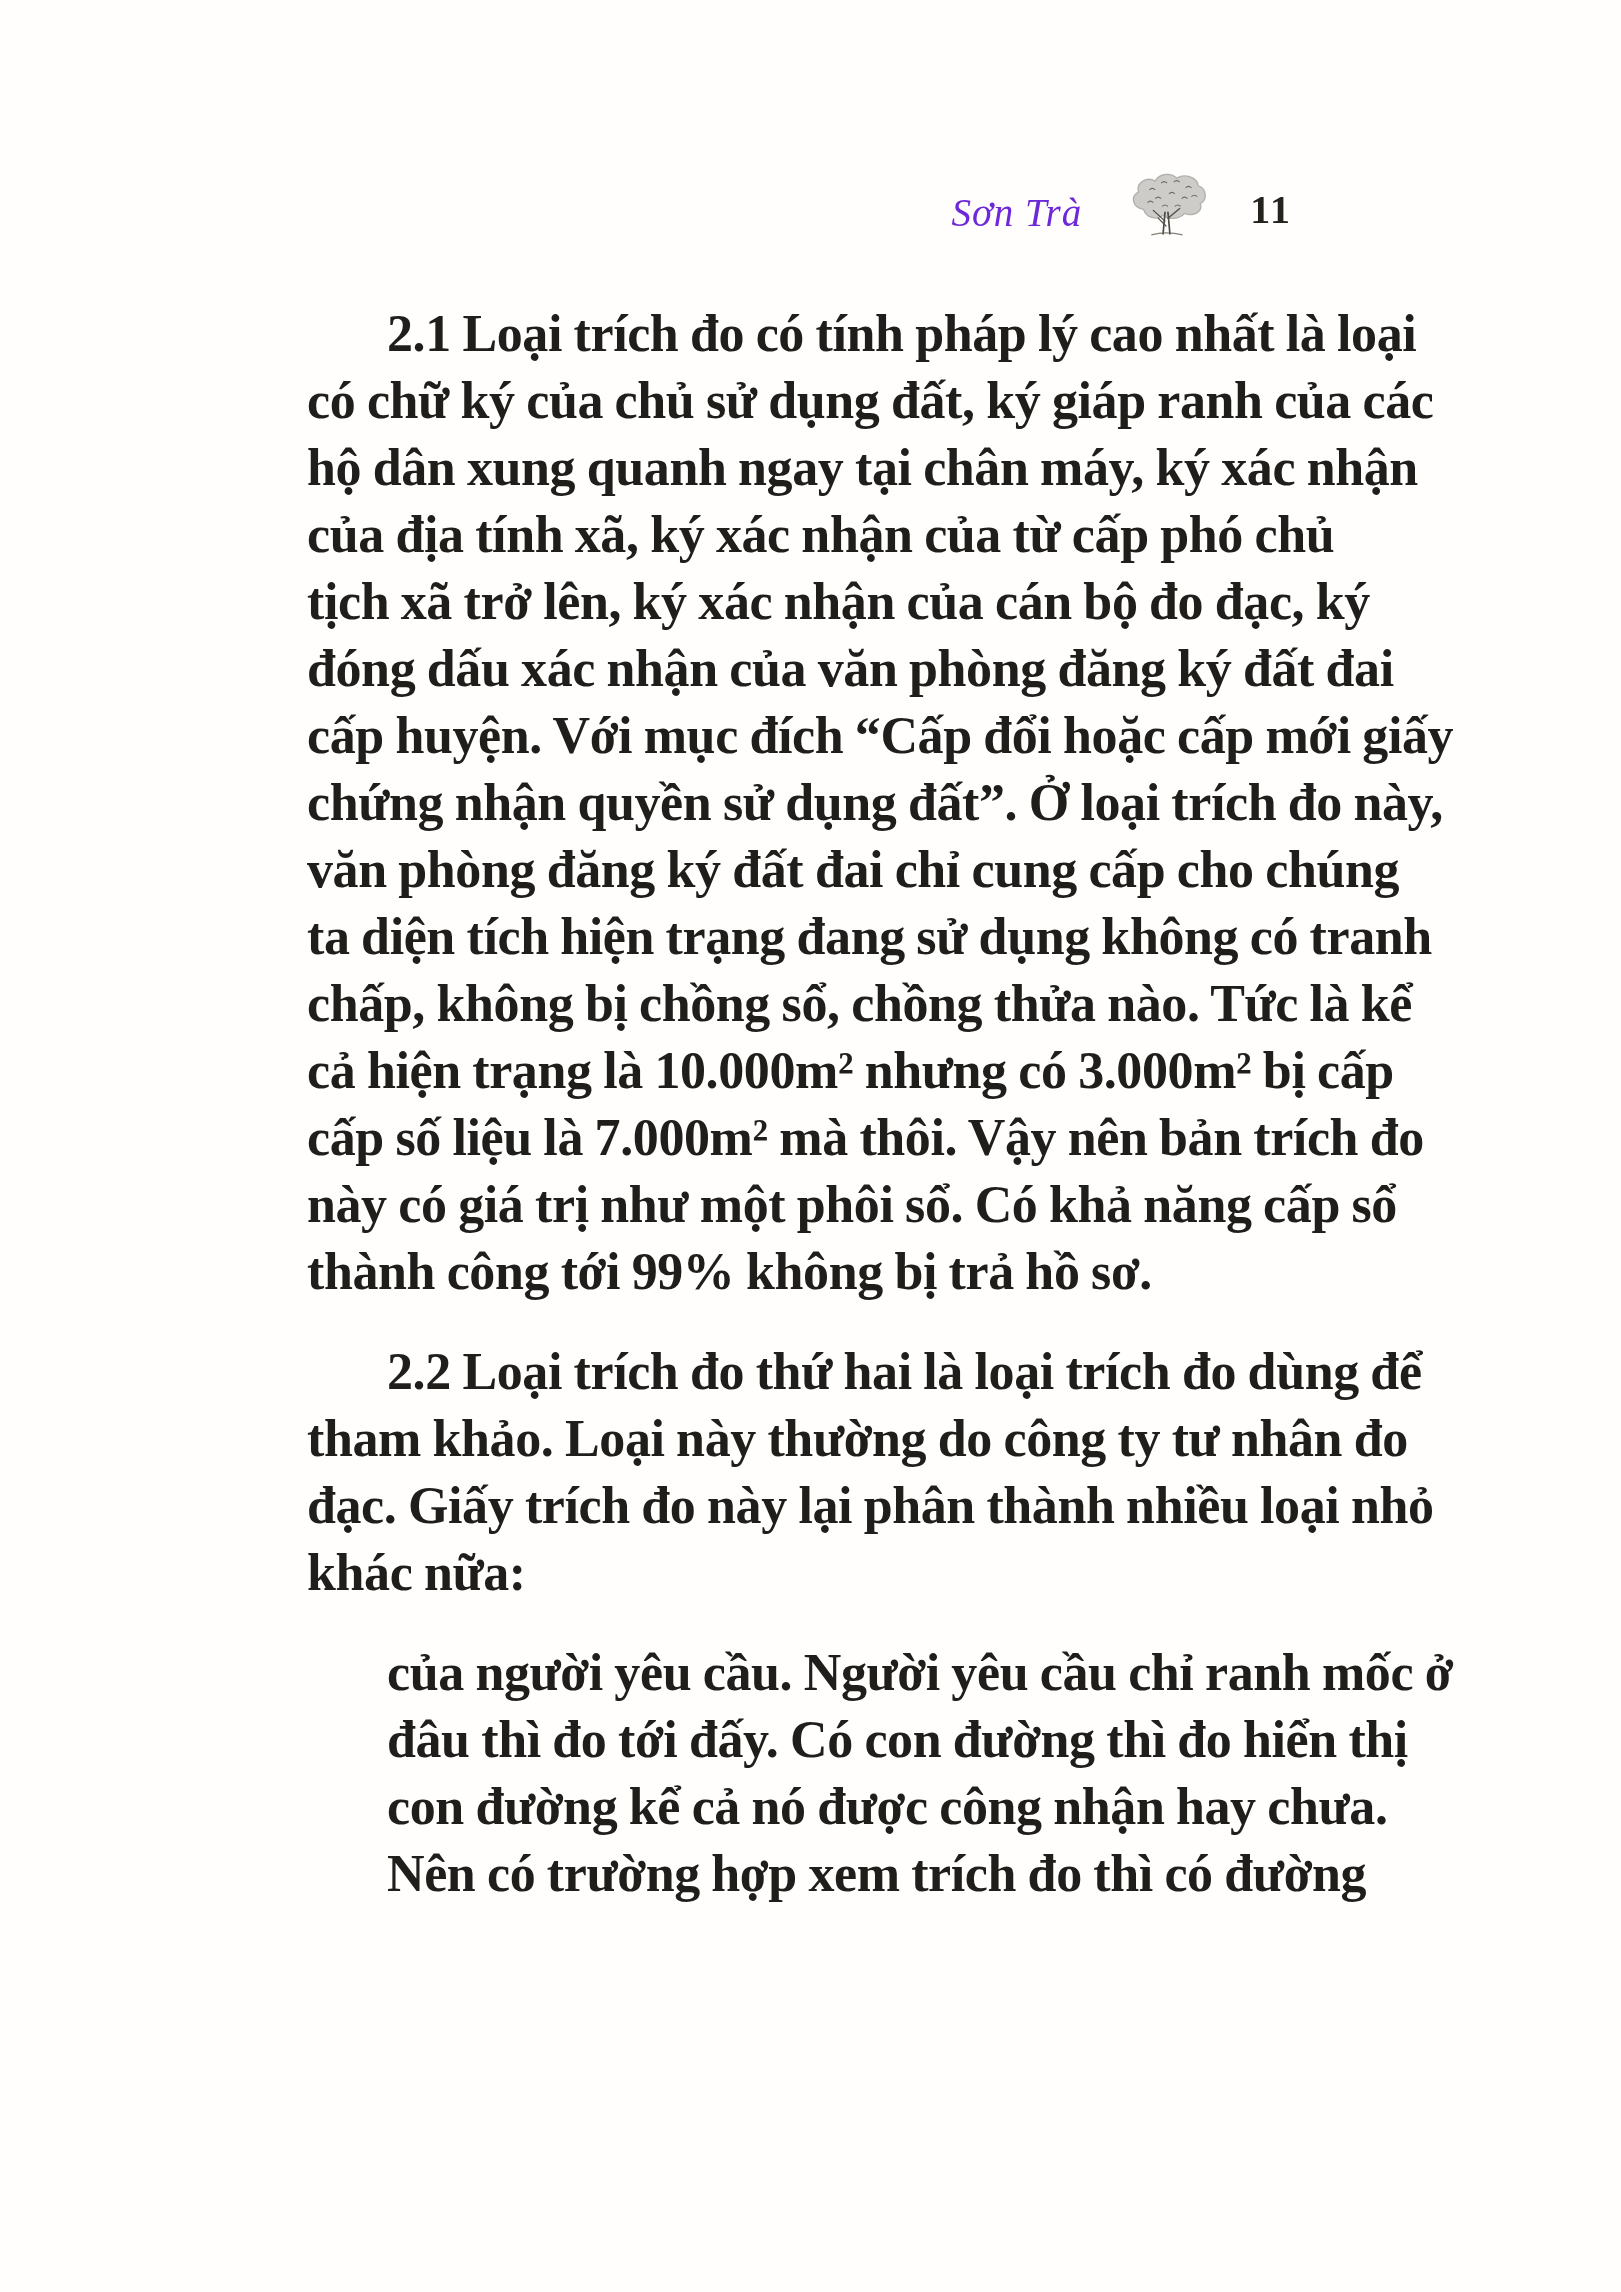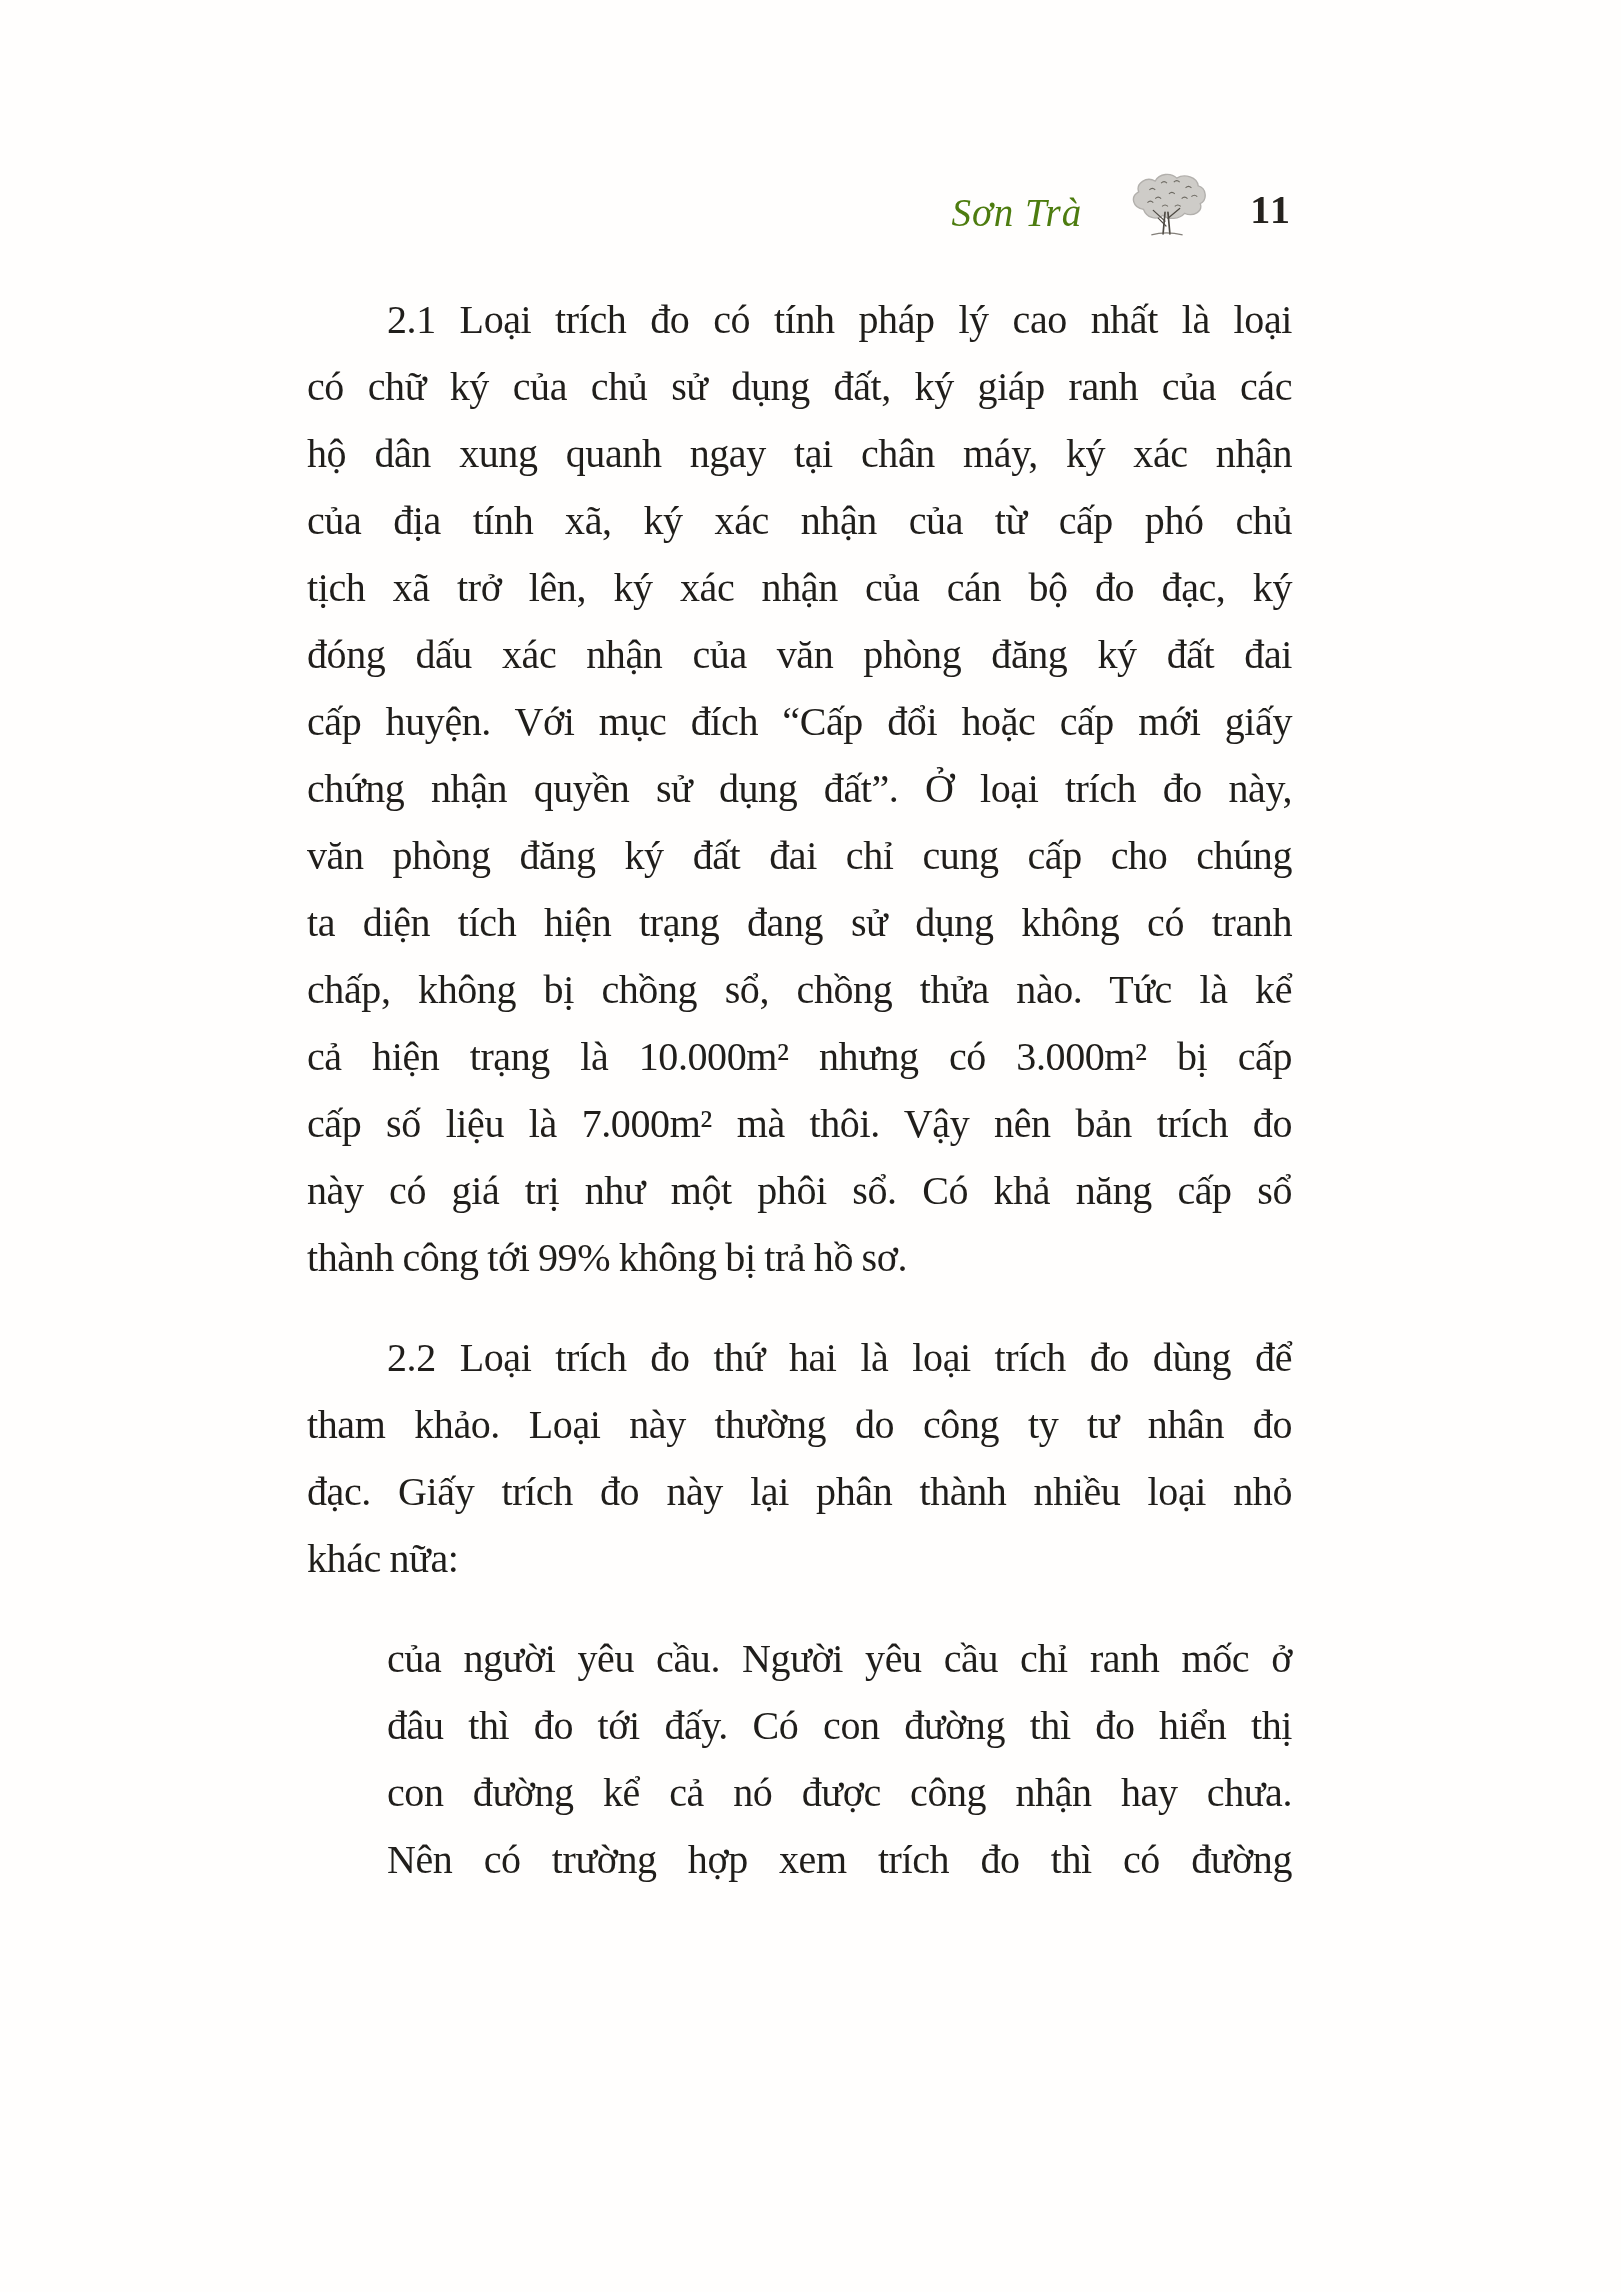--- a/index.html
+++ b/index.html
@@ -29,45 +29,46 @@
     justify-content: flex-end;
     align-items: flex-end;
     gap: 41px;
   }
   .book-title {
     font-style: italic;
     font-size: 39px;
     line-height: 1;
     padding-bottom: 5.9px;
     letter-spacing: 1px;
-    color: #4d7c0f;
+    color: #6d28d9;
   }
   .tree-wrap {
     height: 65px;
     display: flex;
     align-items: flex-end;
   }
   .page-num {
     font-weight: bold;
     font-size: 40px;
     line-height: 1;
     padding-bottom: 7.8px;
     letter-spacing: 2px;
     color: #26231f;
   }
   
   .bodytext {
     position: absolute;
-    top: 286px;
+    top: 300px;
     left: 307px;
     width: 985px;
-    font-size: 40px;
+    font-size: 52px;
     line-height: 67px;
     letter-spacing: -0.4px;
     word-spacing: -1px;
+    font-weight: bold;
   }
   .para { margin: 0 0 33px 0; }
   .para.indented-block { margin-left: 80px; }
   .ln {
     display: block;
     white-space: nowrap;
     text-align: justify;
     text-align-last: justify;
     text-justify: inter-word;
   }

